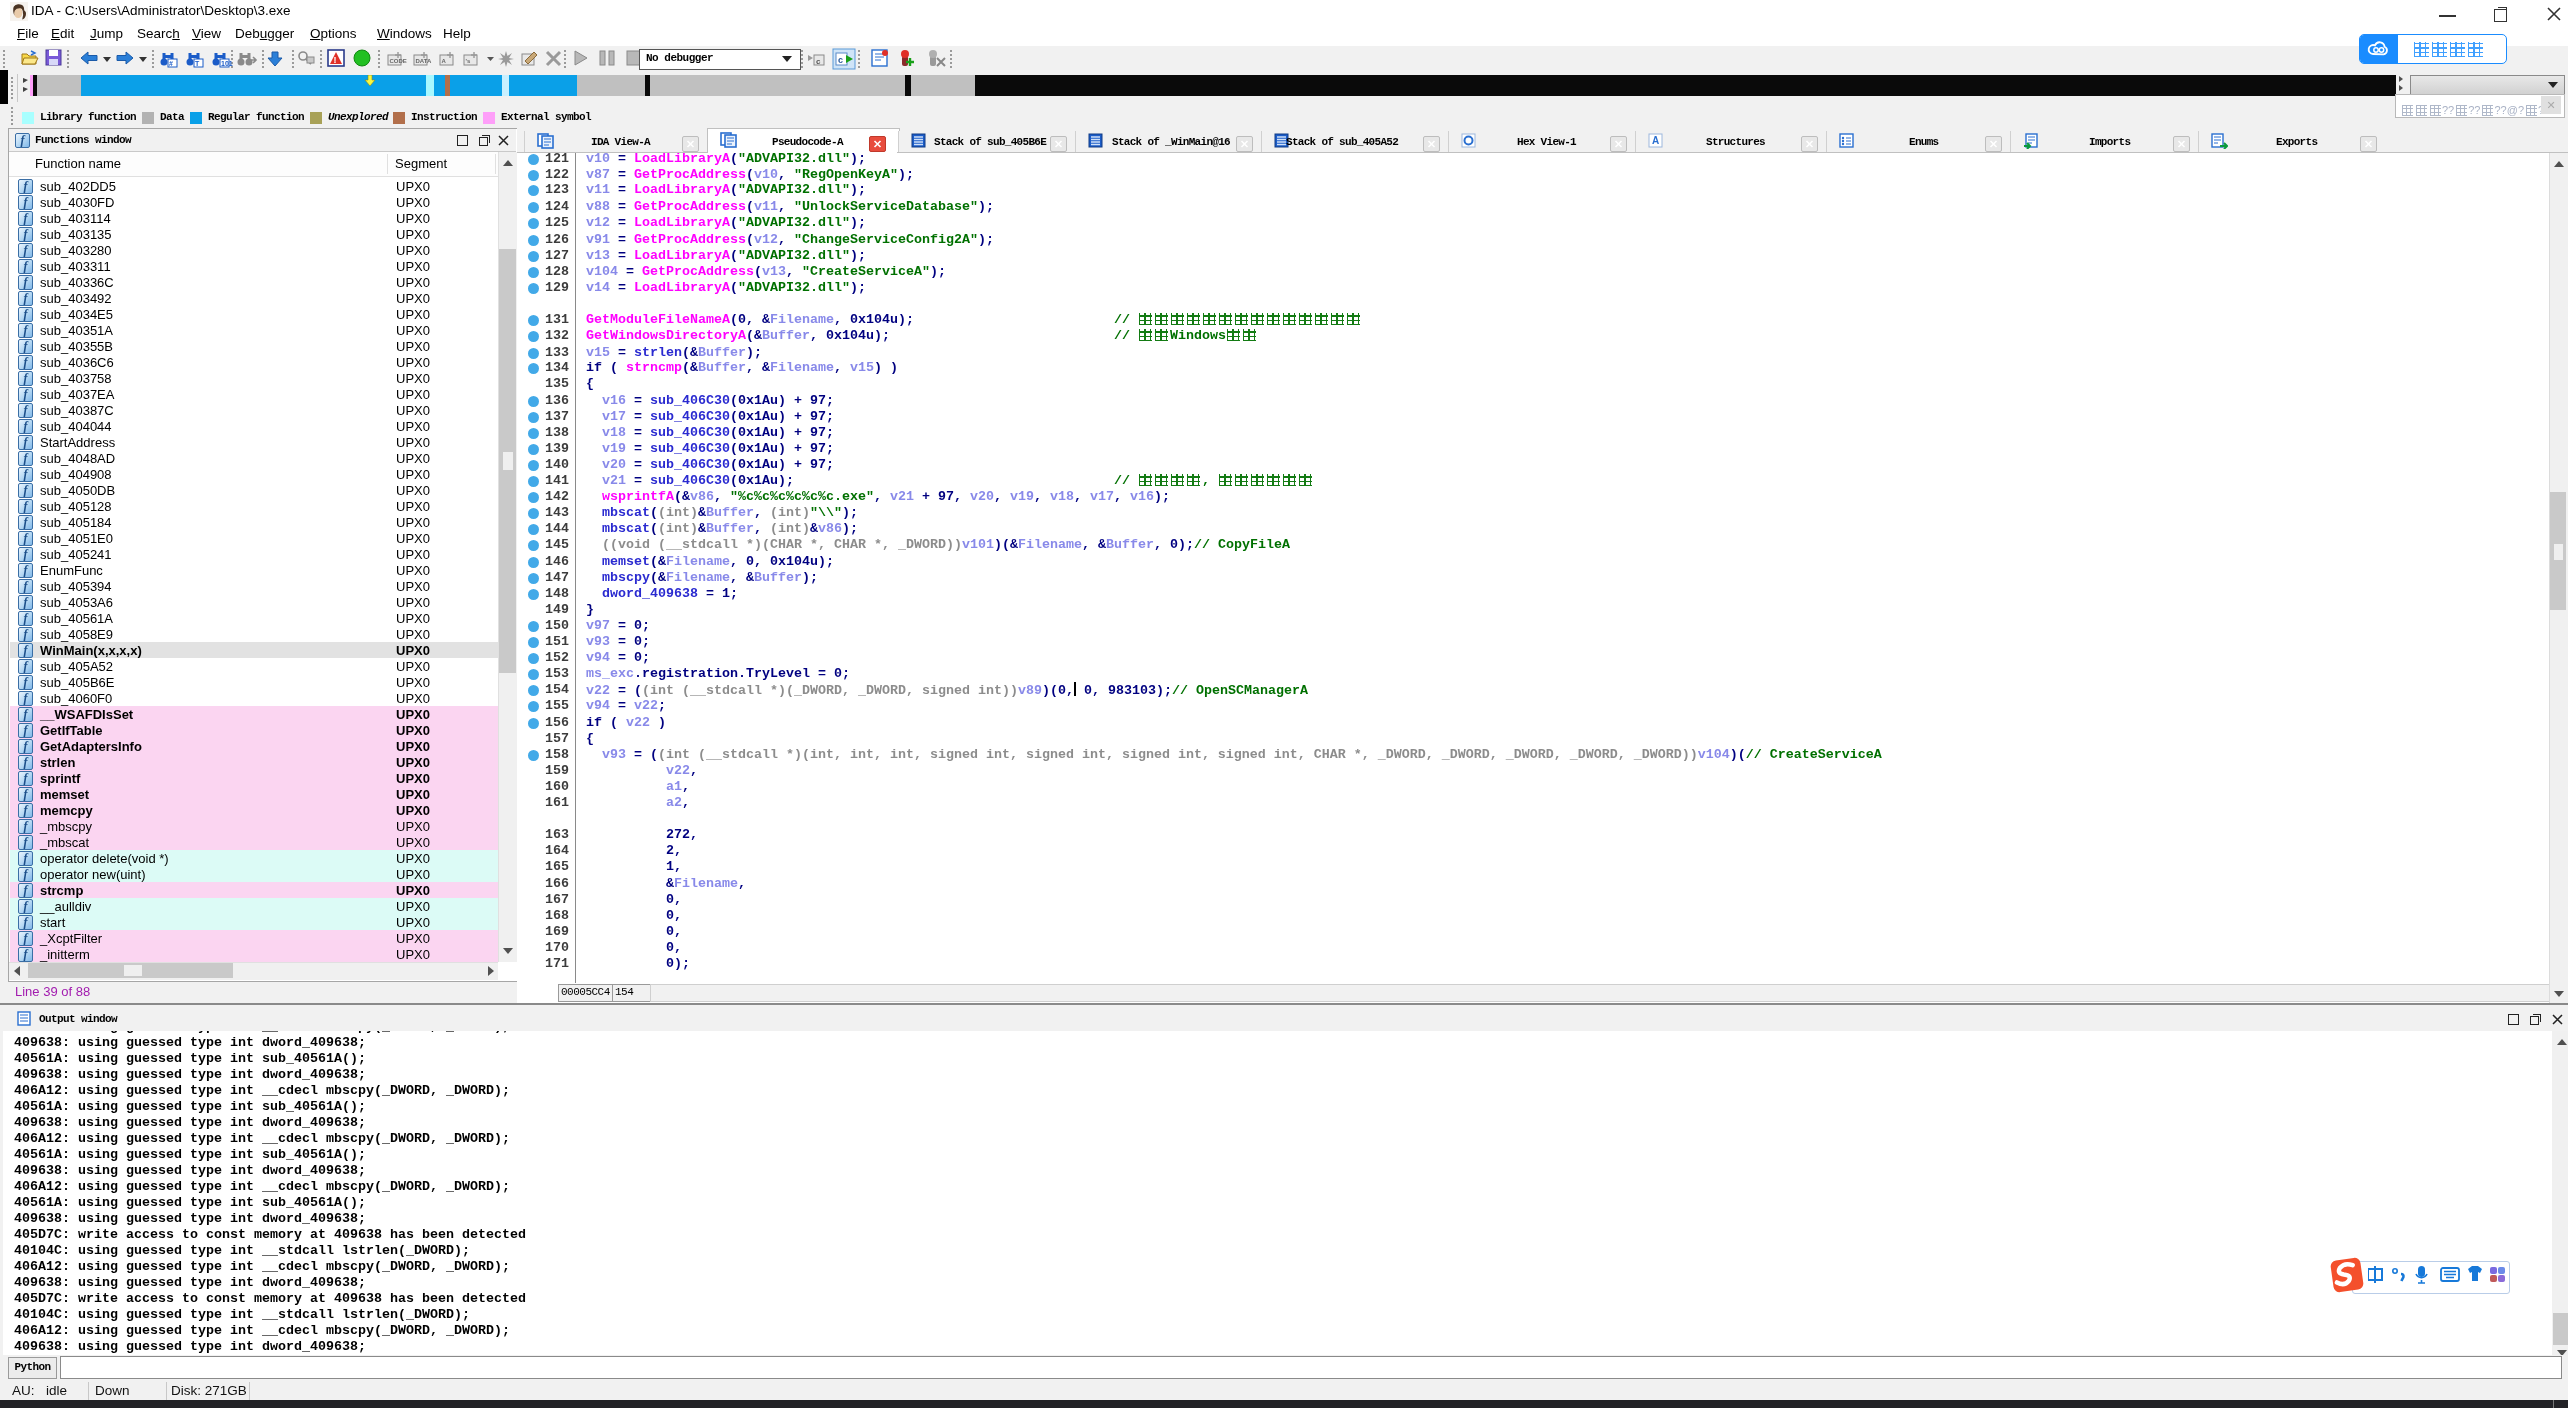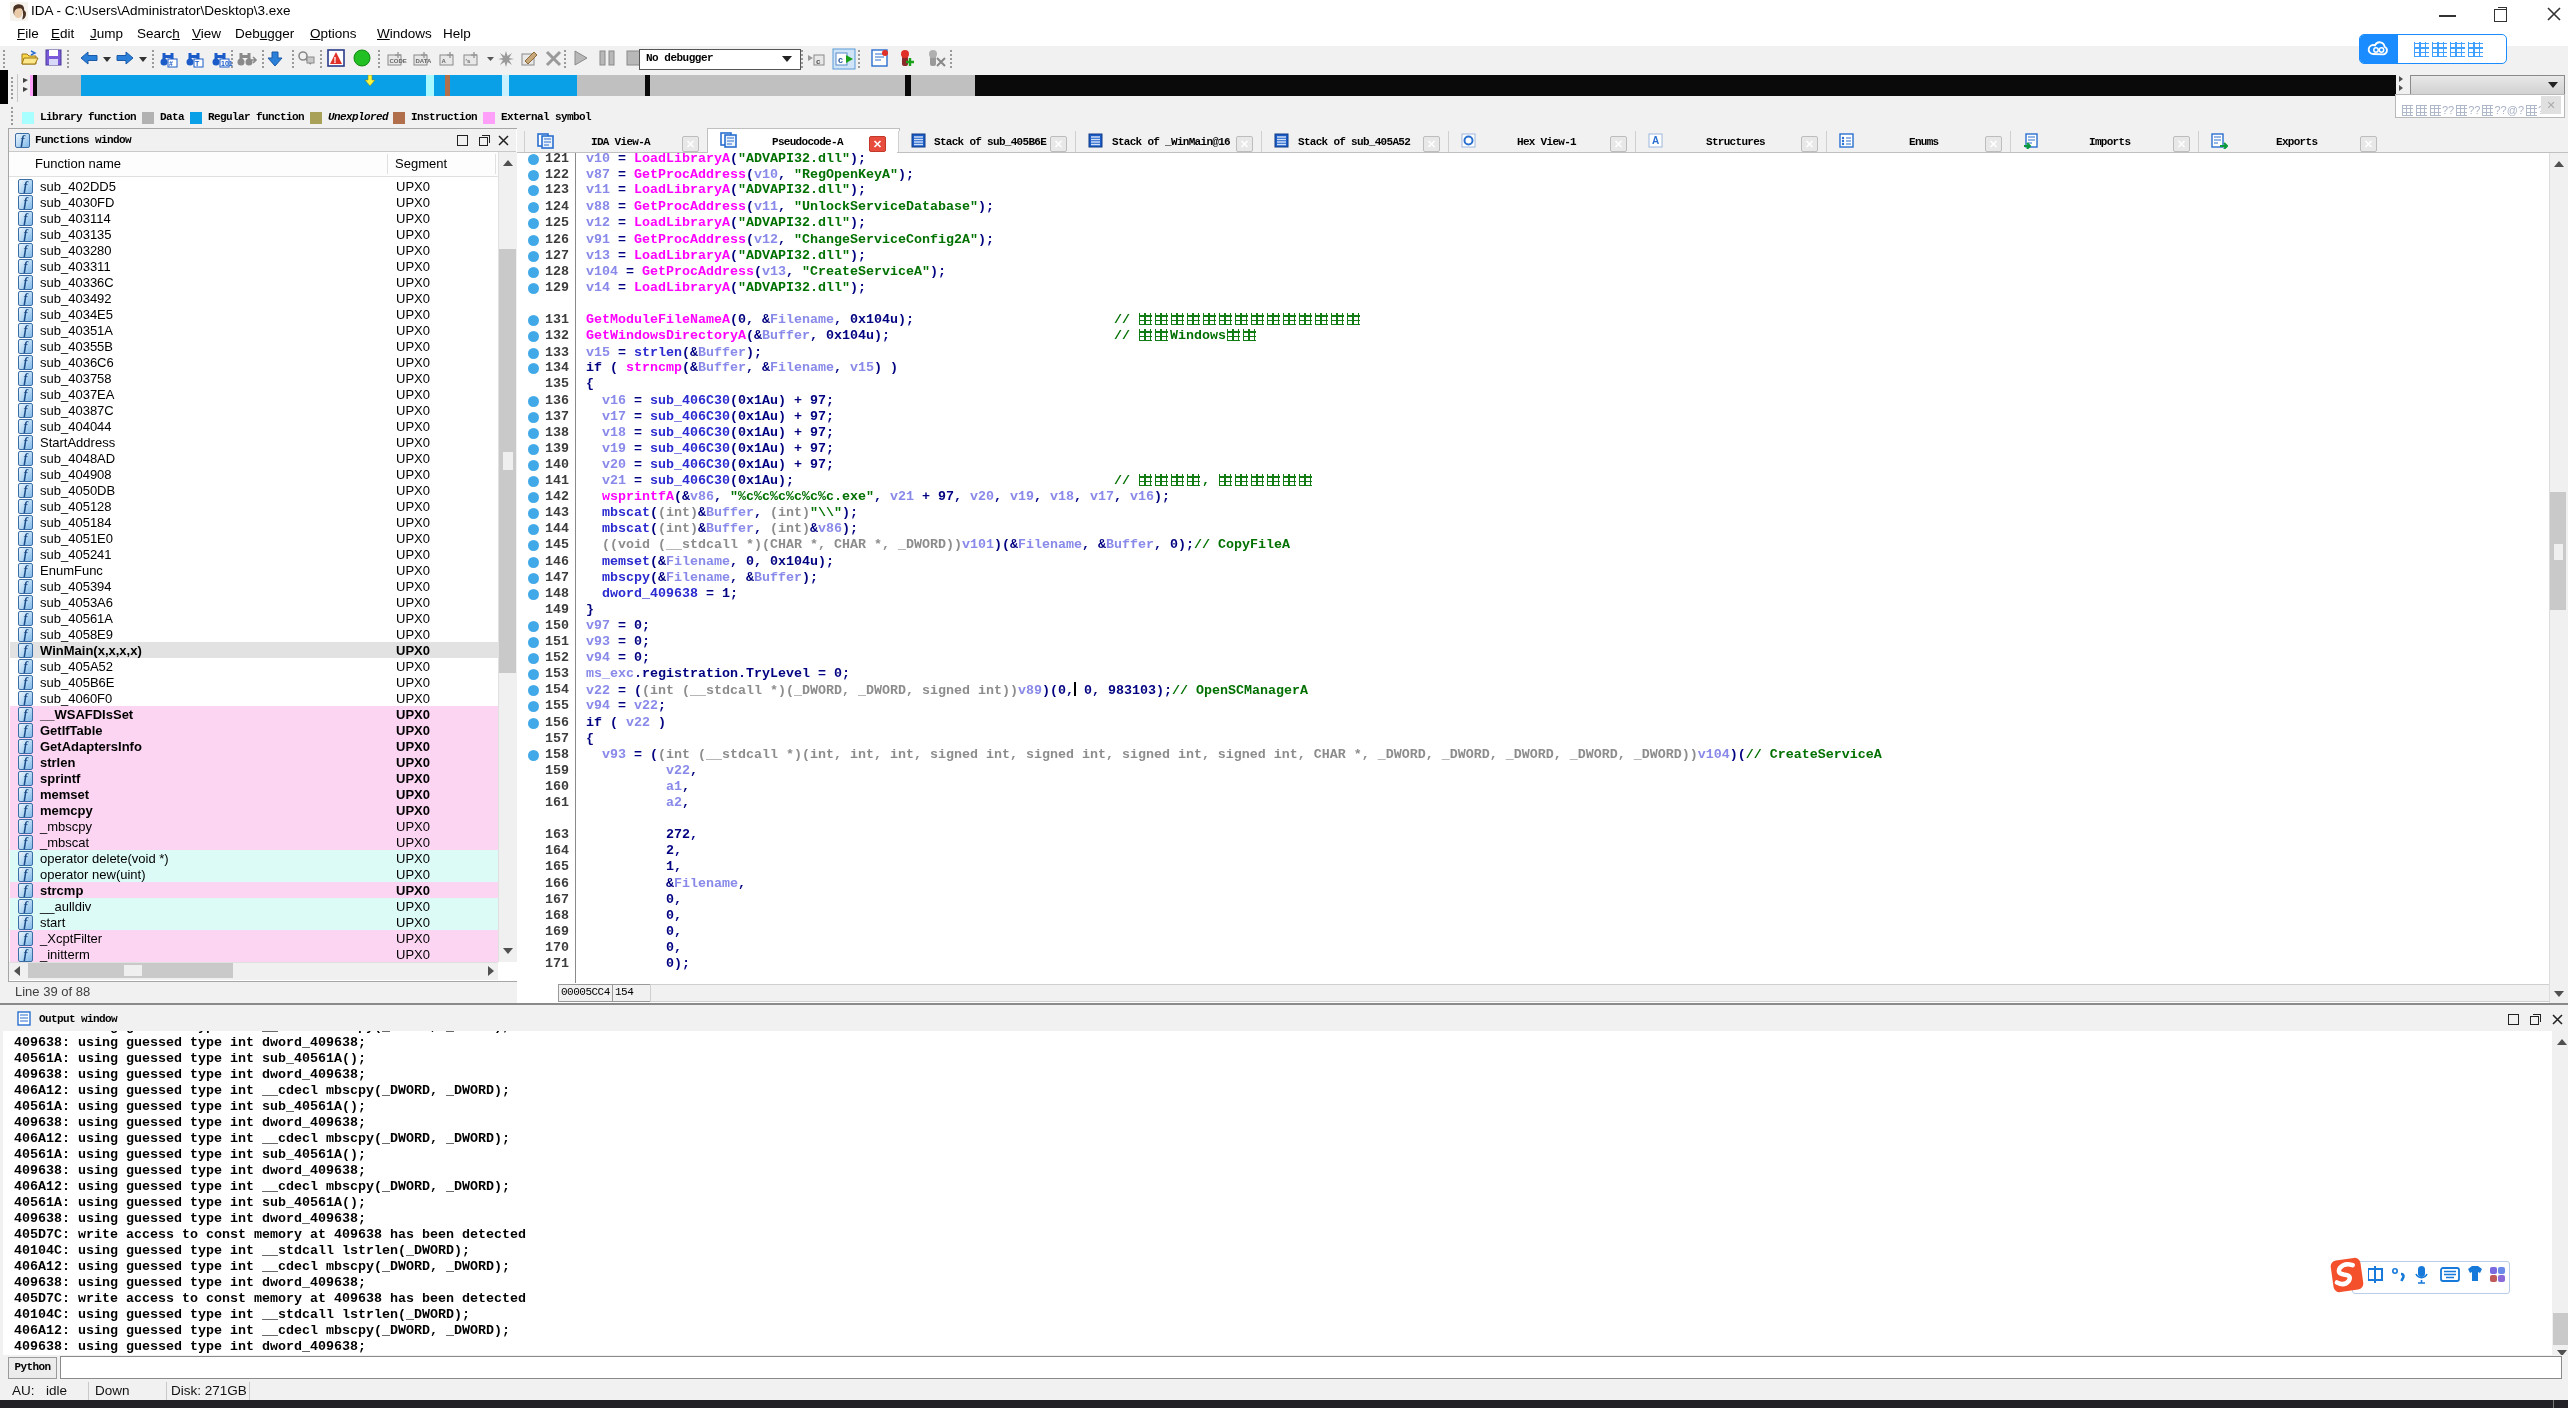--- a/index.html
+++ b/index.html
@@ -603,21 +603,21 @@
 <div class="tri u" style="left:494px;top:31px;"></div>
 <div class="sthumb" style="left:490px;top:120px;width:17px;height:424px;"></div>
 <div class="abs" style="left:494px;top:323px;width:10px;height:18px;background:#efefef;"></div>
 <div class="tri d" style="left:494px;top:819px;"></div>
 <div class="sbar" style="left:0;top:833px;width:489px;height:17px;border-top:1px solid #e0e0e0;"></div>
 <div class="tri l" style="left:5px;top:837px;"></div>
 <div class="sthumb" style="left:19px;top:834px;width:205px;height:15px;"></div>
 <div class="abs" style="left:115px;top:836px;width:18px;height:11px;background:#efefef;"></div>
 <div class="tri r" style="left:479px;top:837px;"></div>
   </div>
-<div class="abs" style="left:15px;top:984px;font-size:13px;color:#404040;">Line 39 of 88</div>
+<div class="abs" style="left:15px;top:984px;font-size:13px;color:#a21caf;">Line 39 of 88</div>
 
 <div class="abs" id="tabbar">
     <div class="tab" style="left:7px;width:183px">
 <svg class="abs" style="left:12px;top:2px" width="17" height="16">
         <rect x="1" y="1" width="10" height="12" fill="#fff" stroke="#2a6fd0" stroke-width="1.6"></rect>
         <rect x="5" y="3" width="11" height="12" fill="#eaf2fc" stroke="#2a6fd0" stroke-width="1.6"></rect>
         <path d="M7 6h7M7 9h7M7 12h5" stroke="#2a6fd0" stroke-width="1"></path>
       </svg>
 <div class="tlbl" style="left:66px">IDA View-A</div>
 <div class="tclose" style="left:157px"><svg width="15" height="14">
@@ -653,21 +653,21 @@
 <div class="tlbl" style="left:36px">Stack of _WinMain@16</div>
 <div class="tclose" style="left:160px"><svg width="15" height="14">
           <path d="M4.5 4 L10.5 10 M10.5 4 L4.5 10" stroke="#fff" stroke-width="1.6"></path>
         </svg></div>
 </div>
 <div class="tab" style="left:744px;width:187px">
 <svg class="abs" style="left:12px;top:2px" width="16" height="16">
         <rect x="1" y="1" width="13" height="13" fill="#1b5cc8" stroke="#123c85" stroke-width="1"></rect>
         <path d="M3 4h9M3 6.5h9M3 9h9M3 11.5h9" stroke="#cfe0f8" stroke-width="1.4"></path>
       </svg>
-<div class="tlbl" style="left:36px">Stack of sub_405A52</div>
+<div class="tlbl" style="left:24px">Stack of sub_405A52</div>
 <div class="tclose" style="left:161px"><svg width="15" height="14">
           <path d="M4.5 4 L10.5 10 M10.5 4 L4.5 10" stroke="#fff" stroke-width="1.6"></path>
         </svg></div>
 </div>
 <div class="tab" style="left:931px;width:187px">
 <svg class="abs" style="left:12px;top:2px" width="16" height="16">
         <rect x="1" y="1" width="13" height="13" fill="#fff" stroke="#9db8dd" stroke-width="1"></rect>
         <circle cx="7.5" cy="7.5" r="4" fill="none" stroke="#2a6fd0" stroke-width="2"></circle>
       </svg>
 <div class="tlbl" style="left:68px">Hex View-1</div>

